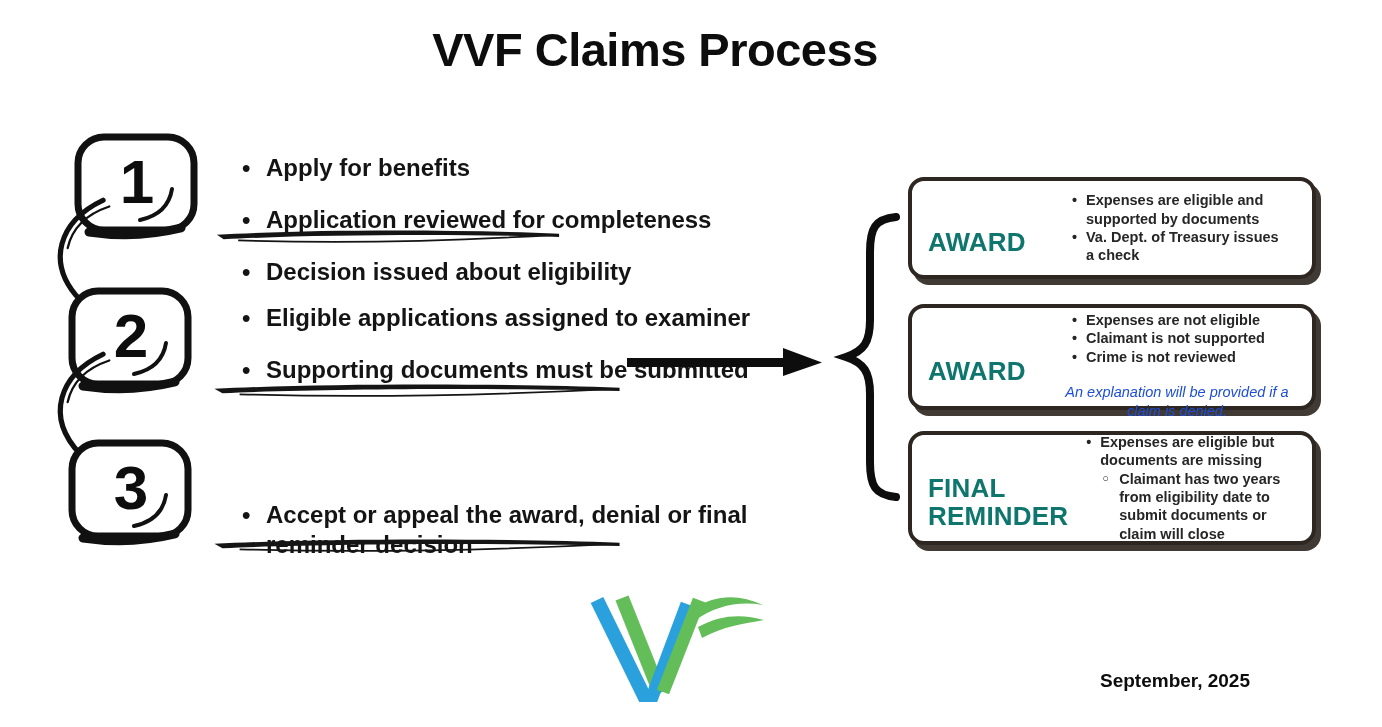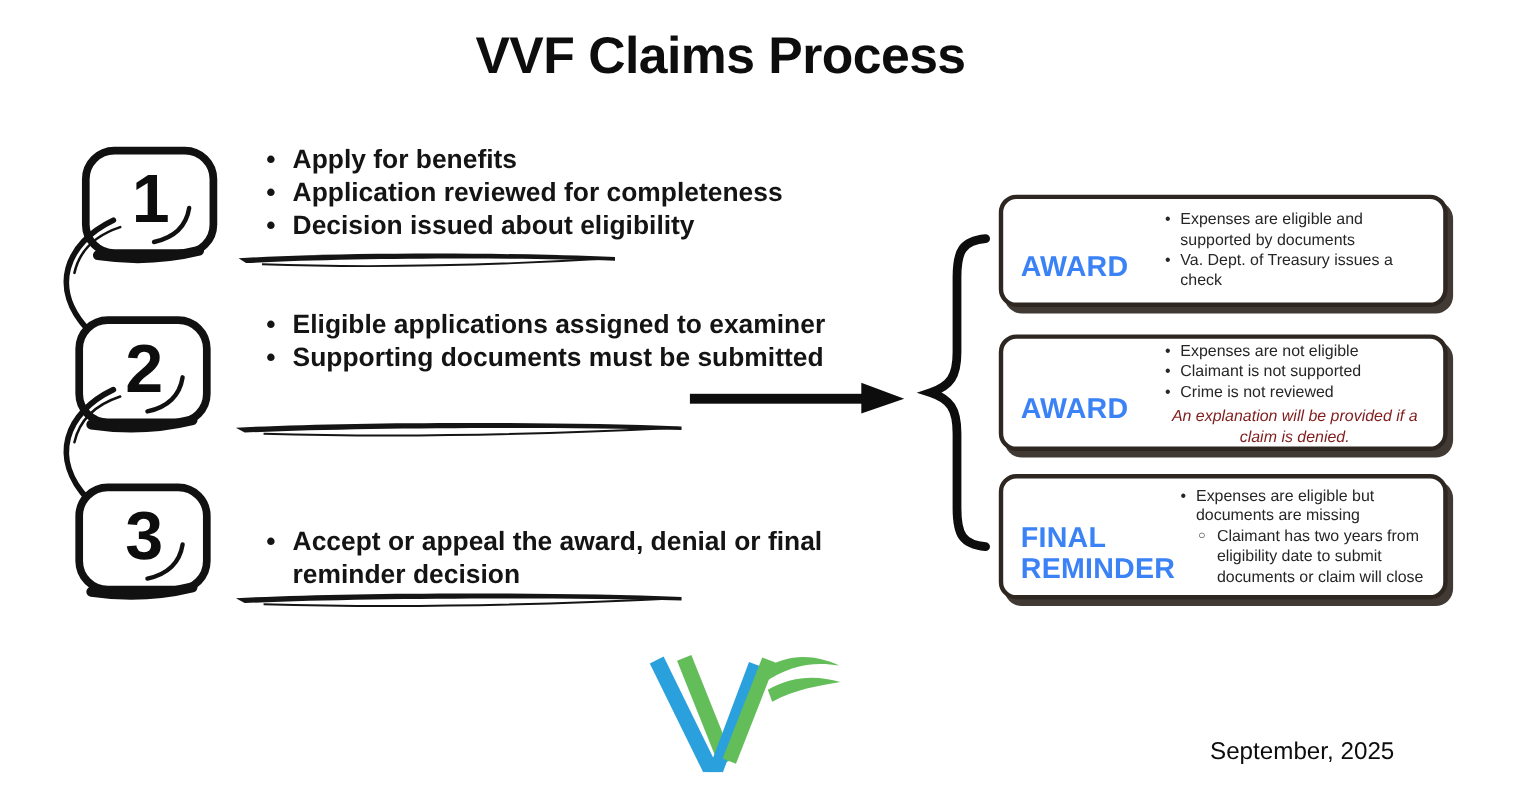--- a/index.html
+++ b/index.html
@@ -27,21 +27,21 @@
   .box3{left:66px;top:438px;}
 
   
   .curve-arrow{width:104px;height:128px;}
   .carrow1{left:24px;top:194px;}
   .carrow2{left:24px;top:348px;}
 
   
   .step-bullets{font-size:24px;font-weight:700;line-height:30px;color:#141414;}
   .step-bullets ul{margin:0;padding:0;list-style:none;}
-  .step-bullets li{position:relative;padding-left:28px;}
+  .step-bullets li{position:relative;padding-left:28px;margin-top:22px;}
   .step-bullets li::before{content:"•";position:absolute;left:4px;top:0;}
   .sb1{left:238px;top:131px;width:540px;}
   .sb2{left:238px;top:281px;width:620px;}
   .sb3{left:238px;top:478px;width:560px;}
 
   
   .divider{height:22px;}
   .divider svg{width:100%;height:100%;}
   .dv1{left:214px;top:226px;width:348px;}
   .dv2{left:211px;top:380px;width:412px;}
@@ -56,33 +56,33 @@
     left:908px;width:408px;background:#fff;box-sizing:border-box;
     border:4px solid #2e2721;border-radius:16px;
     box-shadow:5px 6px 0 rgba(44,36,29,0.9);
     display:flex;align-items:center;padding:6px 12px 6px 16px;
   }
   .oc-award{top:177px;height:102px;}
   .oc-denial{top:304px;height:106px;}
   .oc-final{top:431px;height:114px;}
   .oc-label{
     flex:0 0 126px;font-size:26px;font-weight:700;line-height:1.08;
-    color:#3b82f6;letter-spacing:0.2px;overflow:visible;margin-top:28px;
+    color:#0f766e;letter-spacing:0.2px;overflow:visible;margin-top:28px;
   }
   .oc-body{flex:1;font-size:14.5px;line-height:1.27;color:#262626;}
-  .oc-body ul{margin:4px;padding:0;list-style:none;}
+  .oc-body ul{margin:17px;padding:0;list-style:none;font-weight:bold;}
   .oc-body li{position:relative;padding-left:15px;}
   .oc-body li::before{content:"•";position:absolute;left:1px;top:0;}
   .oc-body li.sub{padding-left:34px;}
   .oc-body li.sub::before{content:"○";left:17px;font-size:11px;top:2px;}
-  .oc-note{font-style:italic;text-align:center;margin-top:2px;color:#7f1d1d;}
+  .oc-note{font-style:italic;text-align:center;margin-top:2px;color:#1d4ed8;}
 
   
   .logo{left:577px;top:594px;width:190px;height:126px;}
-  .date{left:1100px;top:670px;font-size:22px;font-weight:400;color:#0d0d0d;}
+  .date{left:1100px;top:670px;font-size:19px;font-weight:700;color:#0d0d0d;}
 </style>
 </head>
 <body>
 
 <div class="stage">
 
   <div class="abs title">VVF Claims Process</div>
 
   <div class="abs step-box box1">
     <svg viewBox="0 0 130 108">

